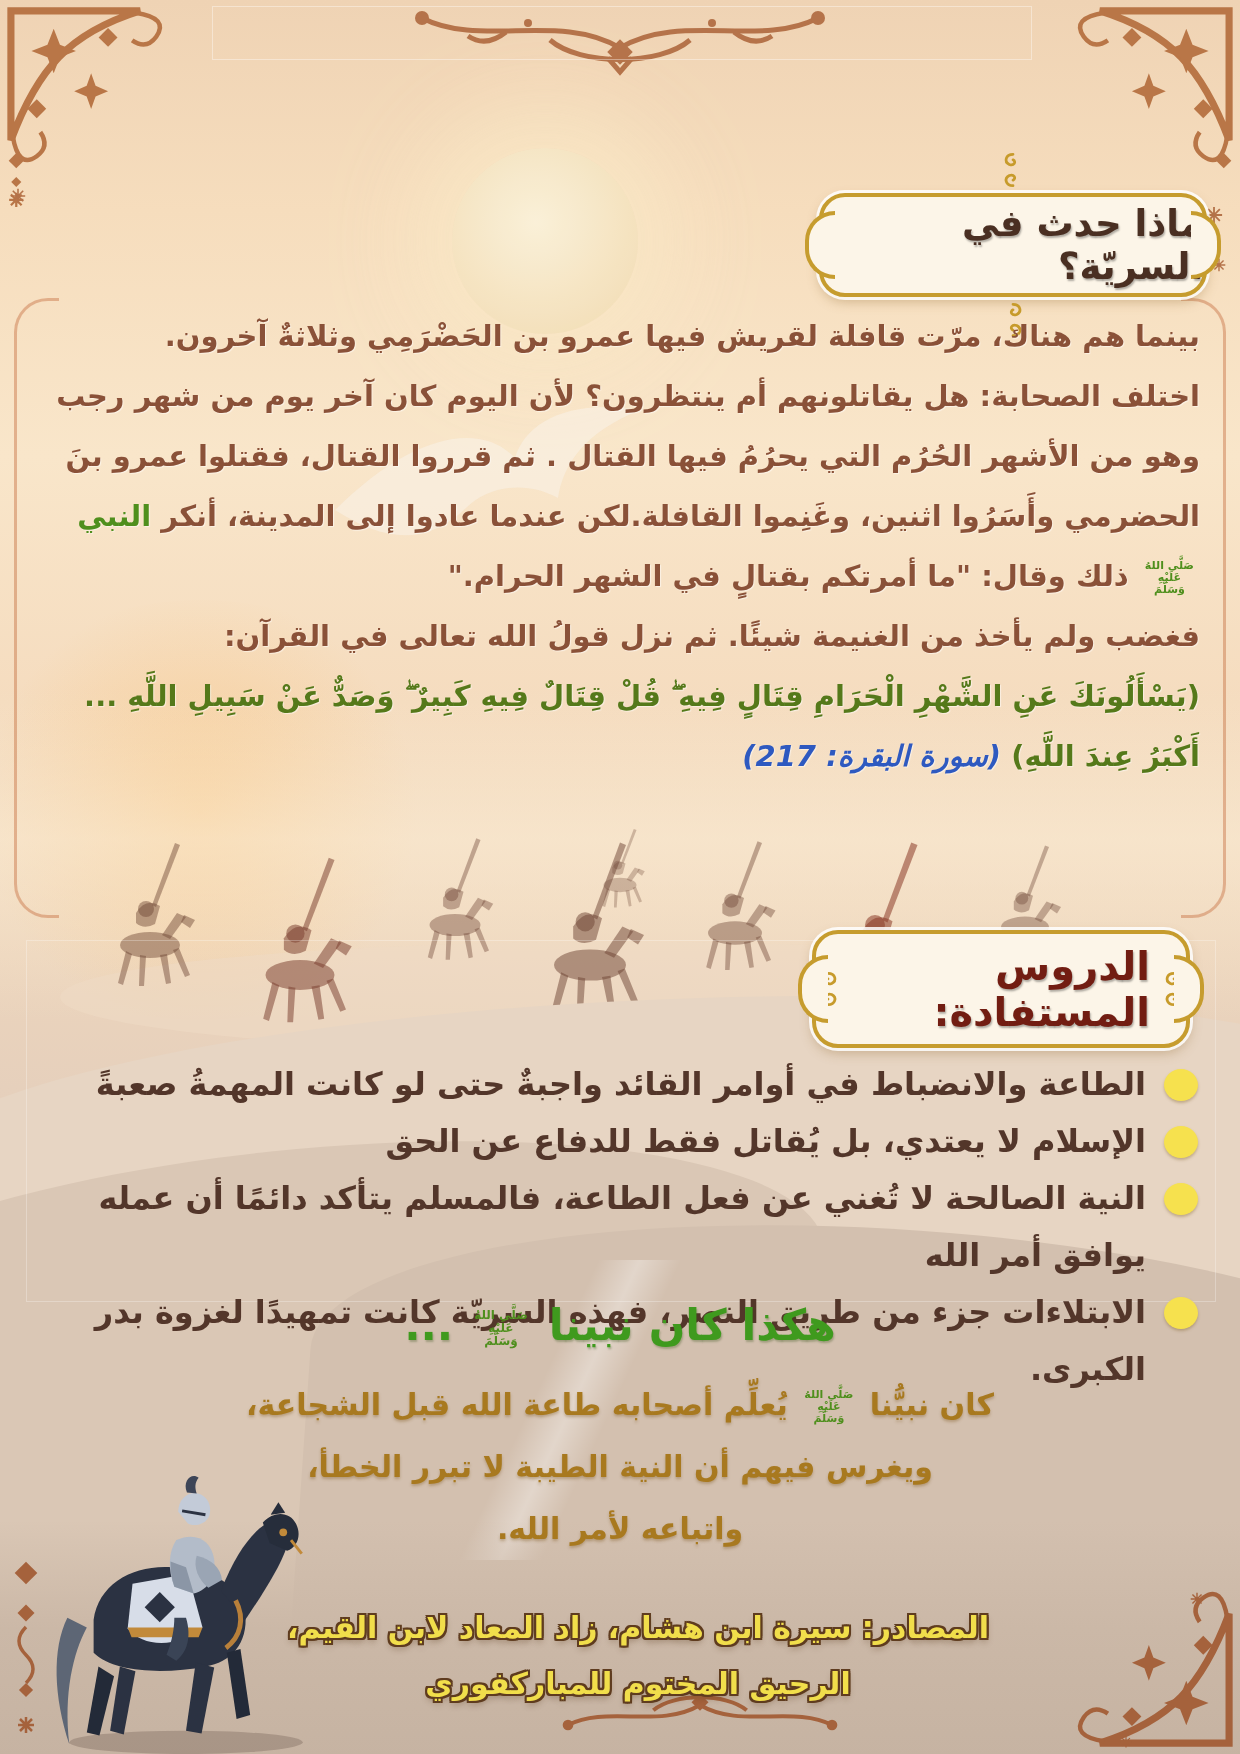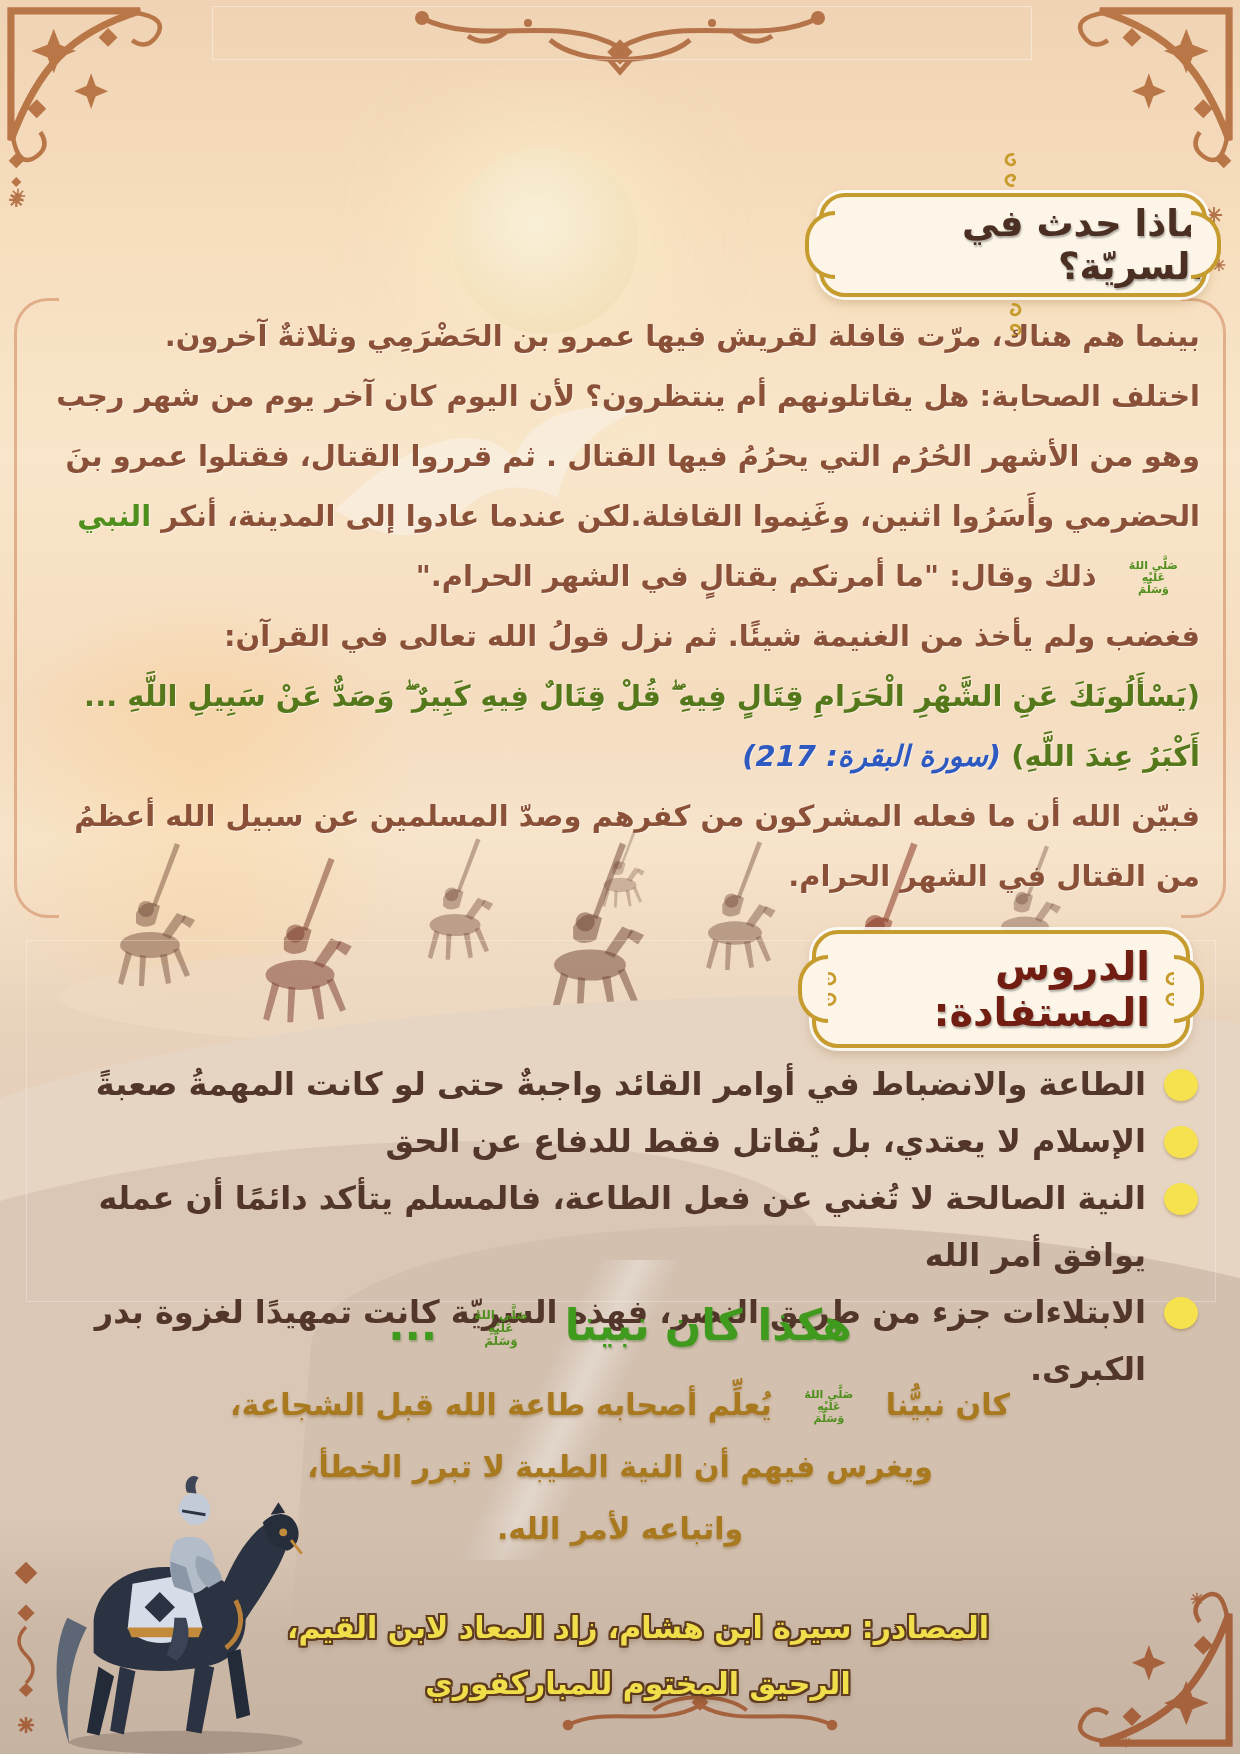--- a/index.html
+++ b/index.html
@@ -61,21 +61,21 @@
   .swirl{width:24px;height:40px;flex:0 0 auto;}
   
   .story{position:absolute;left:44px;right:40px;top:306px;direction:rtl;text-align:right;
     color:#8a5138;font-size:29px;font-weight:bold;line-height:60px;
     text-shadow:1px 1px 1px rgba(255,255,255,.55);}
   .story p{margin:0;}
   .green{color:#4f8f1d;}
   .verse{color:#55791a;}
   .ref{color:#2e59c0;font-style:italic;}
   .salla{display:inline-flex;flex-direction:column;align-items:center;vertical-align:middle;
-    font-size:11px;line-height:12px;color:#4f8f1d;margin:0 22px;font-weight:bold;text-shadow:none;}
+    font-size:11px;line-height:12px;color:#4f8f1d;margin:0 6px;font-weight:bold;text-shadow:none;}
   .lessons{position:absolute;left:44px;right:40px;top:1056px;direction:rtl;list-style:none;margin:0;padding:0;
     color:#53362a;font-size:32px;font-weight:bold;line-height:57px;}
   .lessons li{position:relative;padding-right:54px;}
   .bullet{position:absolute;right:2px;top:13px;width:34px;height:32px;border-radius:50%;
     background:#f6e14e;box-shadow:0 2px 3px rgba(120,90,30,.35);}
   .prophet-heading{position:absolute;left:0;right:0;top:1300px;text-align:center;direction:rtl;
     color:#3f9a1e;font-size:43px;font-weight:bold;text-shadow:1px 2px 2px rgba(50,80,20,.3);}
   .prophet-heading .salla{font-size:12px;line-height:13px;}
   .glines{position:absolute;left:0;right:0;top:1374px;text-align:center;direction:rtl;
     color:#a8791f;font-size:30px;font-weight:bold;line-height:62px;
@@ -279,21 +279,20 @@
         <span>عَلَيْهِ</span>
         <span>وَسَلَّمَ</span>
       </span>
       <span>ذلك وقال: "ما أمرتكم بقتالٍ في الشهر الحرام."</span>
     </p>
     <p><span>فغضب ولم يأخذ من الغنيمة شيئًا. ثم نزل قولُ الله تعالى في القرآن:</span></p>
     <p>
       <span class="verse">(يَسْأَلُونَكَ عَنِ الشَّهْرِ الْحَرَامِ قِتَالٍ فِيهِ ۖ قُلْ قِتَالٌ فِيهِ كَبِيرٌ ۖ وَصَدٌّ عَنْ سَبِيلِ اللَّهِ ... أَكْبَرُ عِندَ اللَّهِ)</span>
       <span class="ref">(سورة البقرة: 217)</span>
     </p>
-    <p><span>فبيّن الله أن ما فعله المشركون من كفرهم وصدّ المسلمين عن سبيل الله أعظمُ من القتال في الشهر الحرام.</span></p>
   </div>
 
   <div class="badge badge2">
     <svg class="swirl" viewBox="0 0 26 40">
       <path d="M13,3 C5,3 3,11 9,14 C14,16 17,11 13,9 M13,37 C5,37 3,29 9,26 C14,24 17,29 13,31" stroke="#c79b2b" stroke-width="3" fill="none" stroke-linecap="round"></path>
     </svg>
     <span class="t2">الدروس المستفادة:</span>
     <svg class="swirl" viewBox="0 0 26 40">
       <path d="M13,3 C21,3 23,11 17,14 C12,16 9,11 13,9 M13,37 C21,37 23,29 17,26 C12,24 9,29 13,31" stroke="#c79b2b" stroke-width="3" fill="none" stroke-linecap="round"></path>
     </svg>

